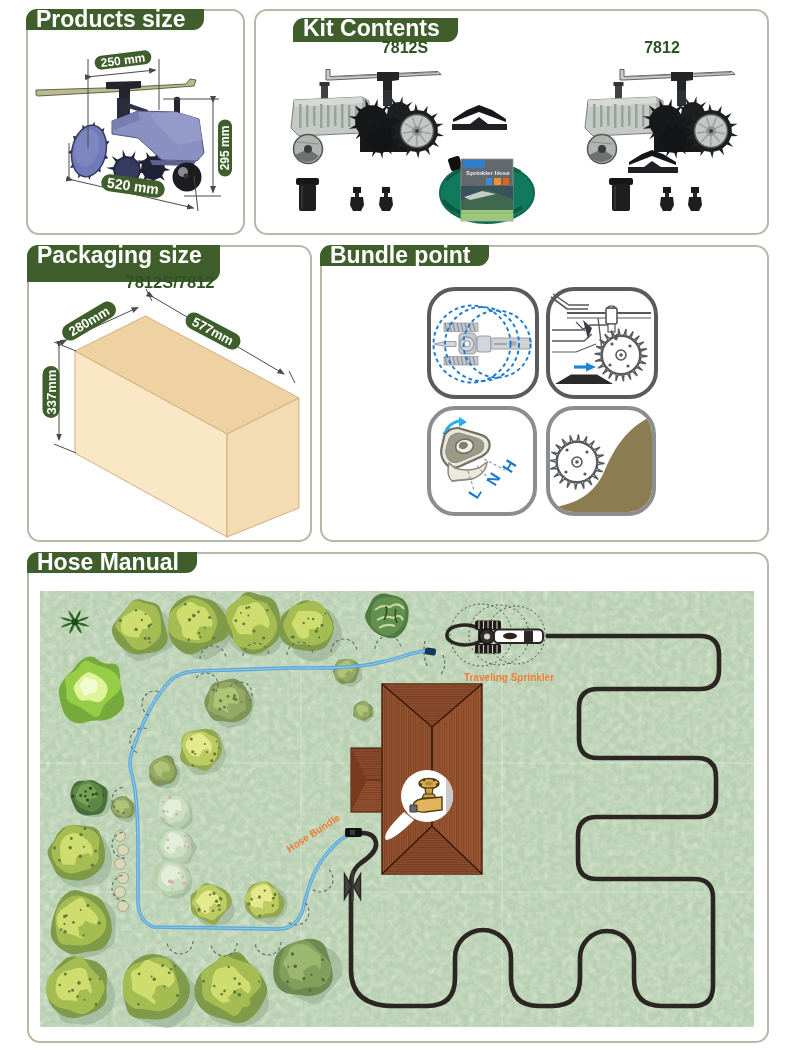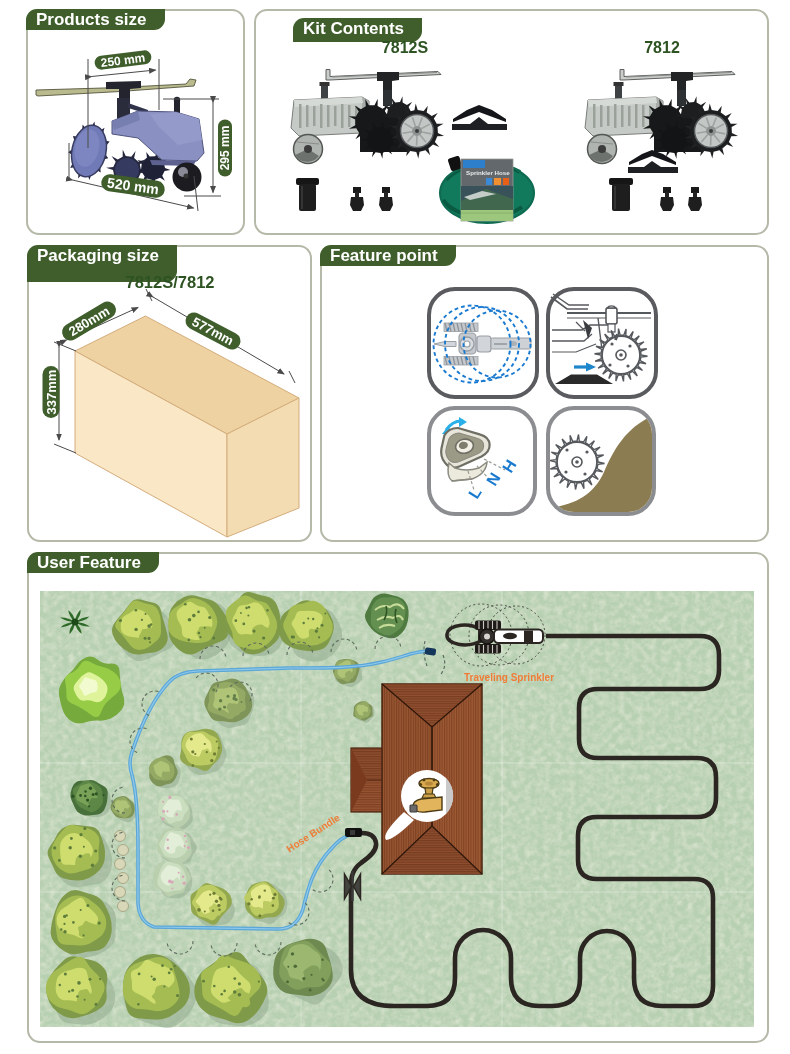--- a/index.html
+++ b/index.html
@@ -1,41 +1,41 @@
 <!DOCTYPE html>
 <html><head>
 <meta charset="utf-8">
 <style>
   html,body{margin:0;padding:0;background:#ffffff;}
   body{width:790px;height:1054px;position:relative;font-family:"Liberation Sans",sans-serif;overflow:hidden;}
   .panel{position:absolute;border:2px solid #b4b9a8;border-radius:13px;background:#fff;box-sizing:border-box;}
-  .hdr{position:absolute;background:#3f5e2b;color:#fff;font-weight:bold;font-size:17px;line-height:21px;border-radius:11px 0 11px 0;padding:0 18px 0 10px;box-sizing:border-box;white-space:nowrap;}
+  .hdr{position:absolute;background:#3f5e2b;color:#fff;font-weight:bold;font-size:23px;line-height:21px;border-radius:11px 0 11px 0;padding:0 18px 0 10px;box-sizing:border-box;white-space:nowrap;}
 </style>
 </head>
 <body>
 
 <div class="panel" style="left:26px;top:9px;width:219px;height:226px;"></div>
 
 <div class="hdr" style="left:26px;top:9px;height:21px;">Products size</div>
 
 <div class="panel" style="left:254px;top:9px;width:515px;height:226px;"></div>
 
 <div class="hdr" style="left:254px;top:18px;height:24px;margin-left:39px;">Kit Contents</div>
 
 <div class="panel" style="left:27px;top:245px;width:285px;height:297px;"></div>
 
 <div class="hdr" style="left:27px;top:245px;height:37px;">Packaging size</div>
 
 <div class="panel" style="left:320px;top:245px;width:449px;height:297px;"></div>
 
-<div class="hdr" style="left:320px;top:245px;height:21px;">Feature point</div>
+<div class="hdr" style="left:320px;top:245px;height:21px;">Bundle point</div>
 
 <div class="panel" style="left:27px;top:552px;width:742px;height:491px;"></div>
 
-<div class="hdr" style="left:27px;top:552px;height:21px;">User Feature</div>
+<div class="hdr" style="left:27px;top:552px;height:21px;">Hose Manual</div>
 <svg width="790" height="1054" viewBox="0 0 790 1054" style="position:absolute;left:0;top:0;">
 <defs>
   <marker id="ah" markerWidth="9" markerHeight="8" refX="6.5" refY="3" orient="auto">
     <path d="M0,0 L7.5,3 L0,6 Z" fill="#4a4a4a"></path>
   </marker>
   <pattern id="roofV" width="2.4" height="4" patternUnits="userSpaceOnUse">
     <rect width="2.4" height="4" fill="#9d5a35"></rect>
     <rect width="1.1" height="4" fill="#834424"></rect>
   </pattern>
   <pattern id="roofH" width="4" height="2.4" patternUnits="userSpaceOnUse">

